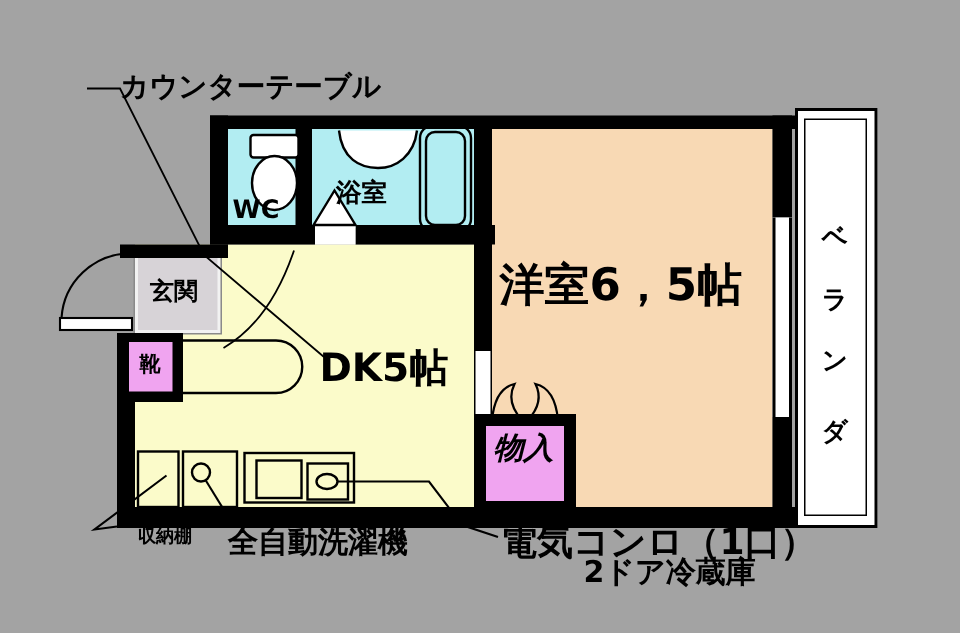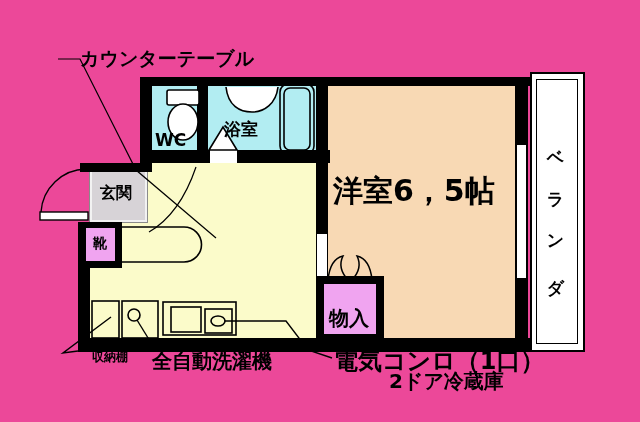--- a/index.html
+++ b/index.html
@@ -1,17 +1,17 @@
 <!DOCTYPE html>
 <html><head>
 <meta charset="utf-8">
 <style>
   html,body{margin:0;padding:0;background:#fff;}
   #canvas{
-    position:relative;width:640px;height:422px;background:#ec4899;overflow:hidden;
+    position:relative;width:640px;height:422px;background:#a3a3a3;overflow:hidden;
     font-family:"DejaVu Sans",sans-serif;color:#000;
   }
   .room{position:absolute;}
   .wall{position:absolute;background:#000;}
   .opening{position:absolute;background:#fff;}
   .label{position:absolute;font-weight:bold;white-space:nowrap;line-height:1;}
   #svg-overlay{position:absolute;left:0;top:0;pointer-events:none;}
   .genkan-box{border:2px solid #f2f2f2;outline:1px solid #8a8a8a;box-sizing:border-box;}
   .balcony-outer{border:2px solid #000;background:#fff;box-sizing:border-box;}
   .balcony-inner{border:1px solid #000;background:#fff;box-sizing:border-box;}
@@ -103,22 +103,23 @@
 
     <path d="M111,317 L63,353 L78,351" fill="none" stroke="#000" stroke-width="1.4"></path>
     <path d="M137,320 L153,346" fill="none" stroke="#000" stroke-width="1.4"></path>
     <path d="M225,321 H286 L308,350 L332,358" fill="none" stroke="#000" stroke-width="1.4"></path>
   </svg>
 
   <div class="label" style="left:80px;top:49px;font-size:19px;">カウンターテーブル</div>
   <div class="label" style="left:155px;top:132px;font-size:17px;">WC</div>
   <div class="label" style="left:224px;top:121px;font-size:17px;">浴室</div>
   <div class="label" style="left:333px;top:176px;font-size:30px;">洋室6，5帖</div>
-  <div class="label" style="left:329px;top:308px;font-size:20px;">物入</div>
-  <div class="label" style="left:100px;top:186px;font-size:16px;font-family:Liberation Mono, monospace;">玄関</div>
+  <div class="label" style="left:213px;top:233px;font-size:26px;">DK5帖</div>
+  <div class="label" style="left:329px;top:288px;font-size:20px;font-style:italic;">物入</div>
+  <div class="label" style="left:100px;top:186px;font-size:16px;">玄関</div>
   <div class="label" style="left:93px;top:236px;font-size:14px;">靴</div>
   <div class="label veranda-text" style="left:547px;top:138px;font-size:17px;font-weight:bold;">ベランダ</div>
   <div class="label" style="left:92px;top:351px;font-size:12px;">収納棚</div>
   <div class="label" style="left:152px;top:351px;font-size:20px;text-align:center;">全自動洗濯機</div>
   <div class="label" style="left:334px;top:349px;font-size:24px;">電気コンロ（1口）</div>
   <div class="label" style="left:389px;top:371px;font-size:20px;text-align:center;">2ドア冷蔵庫</div>
 
 </div>
 
 </body></html>

